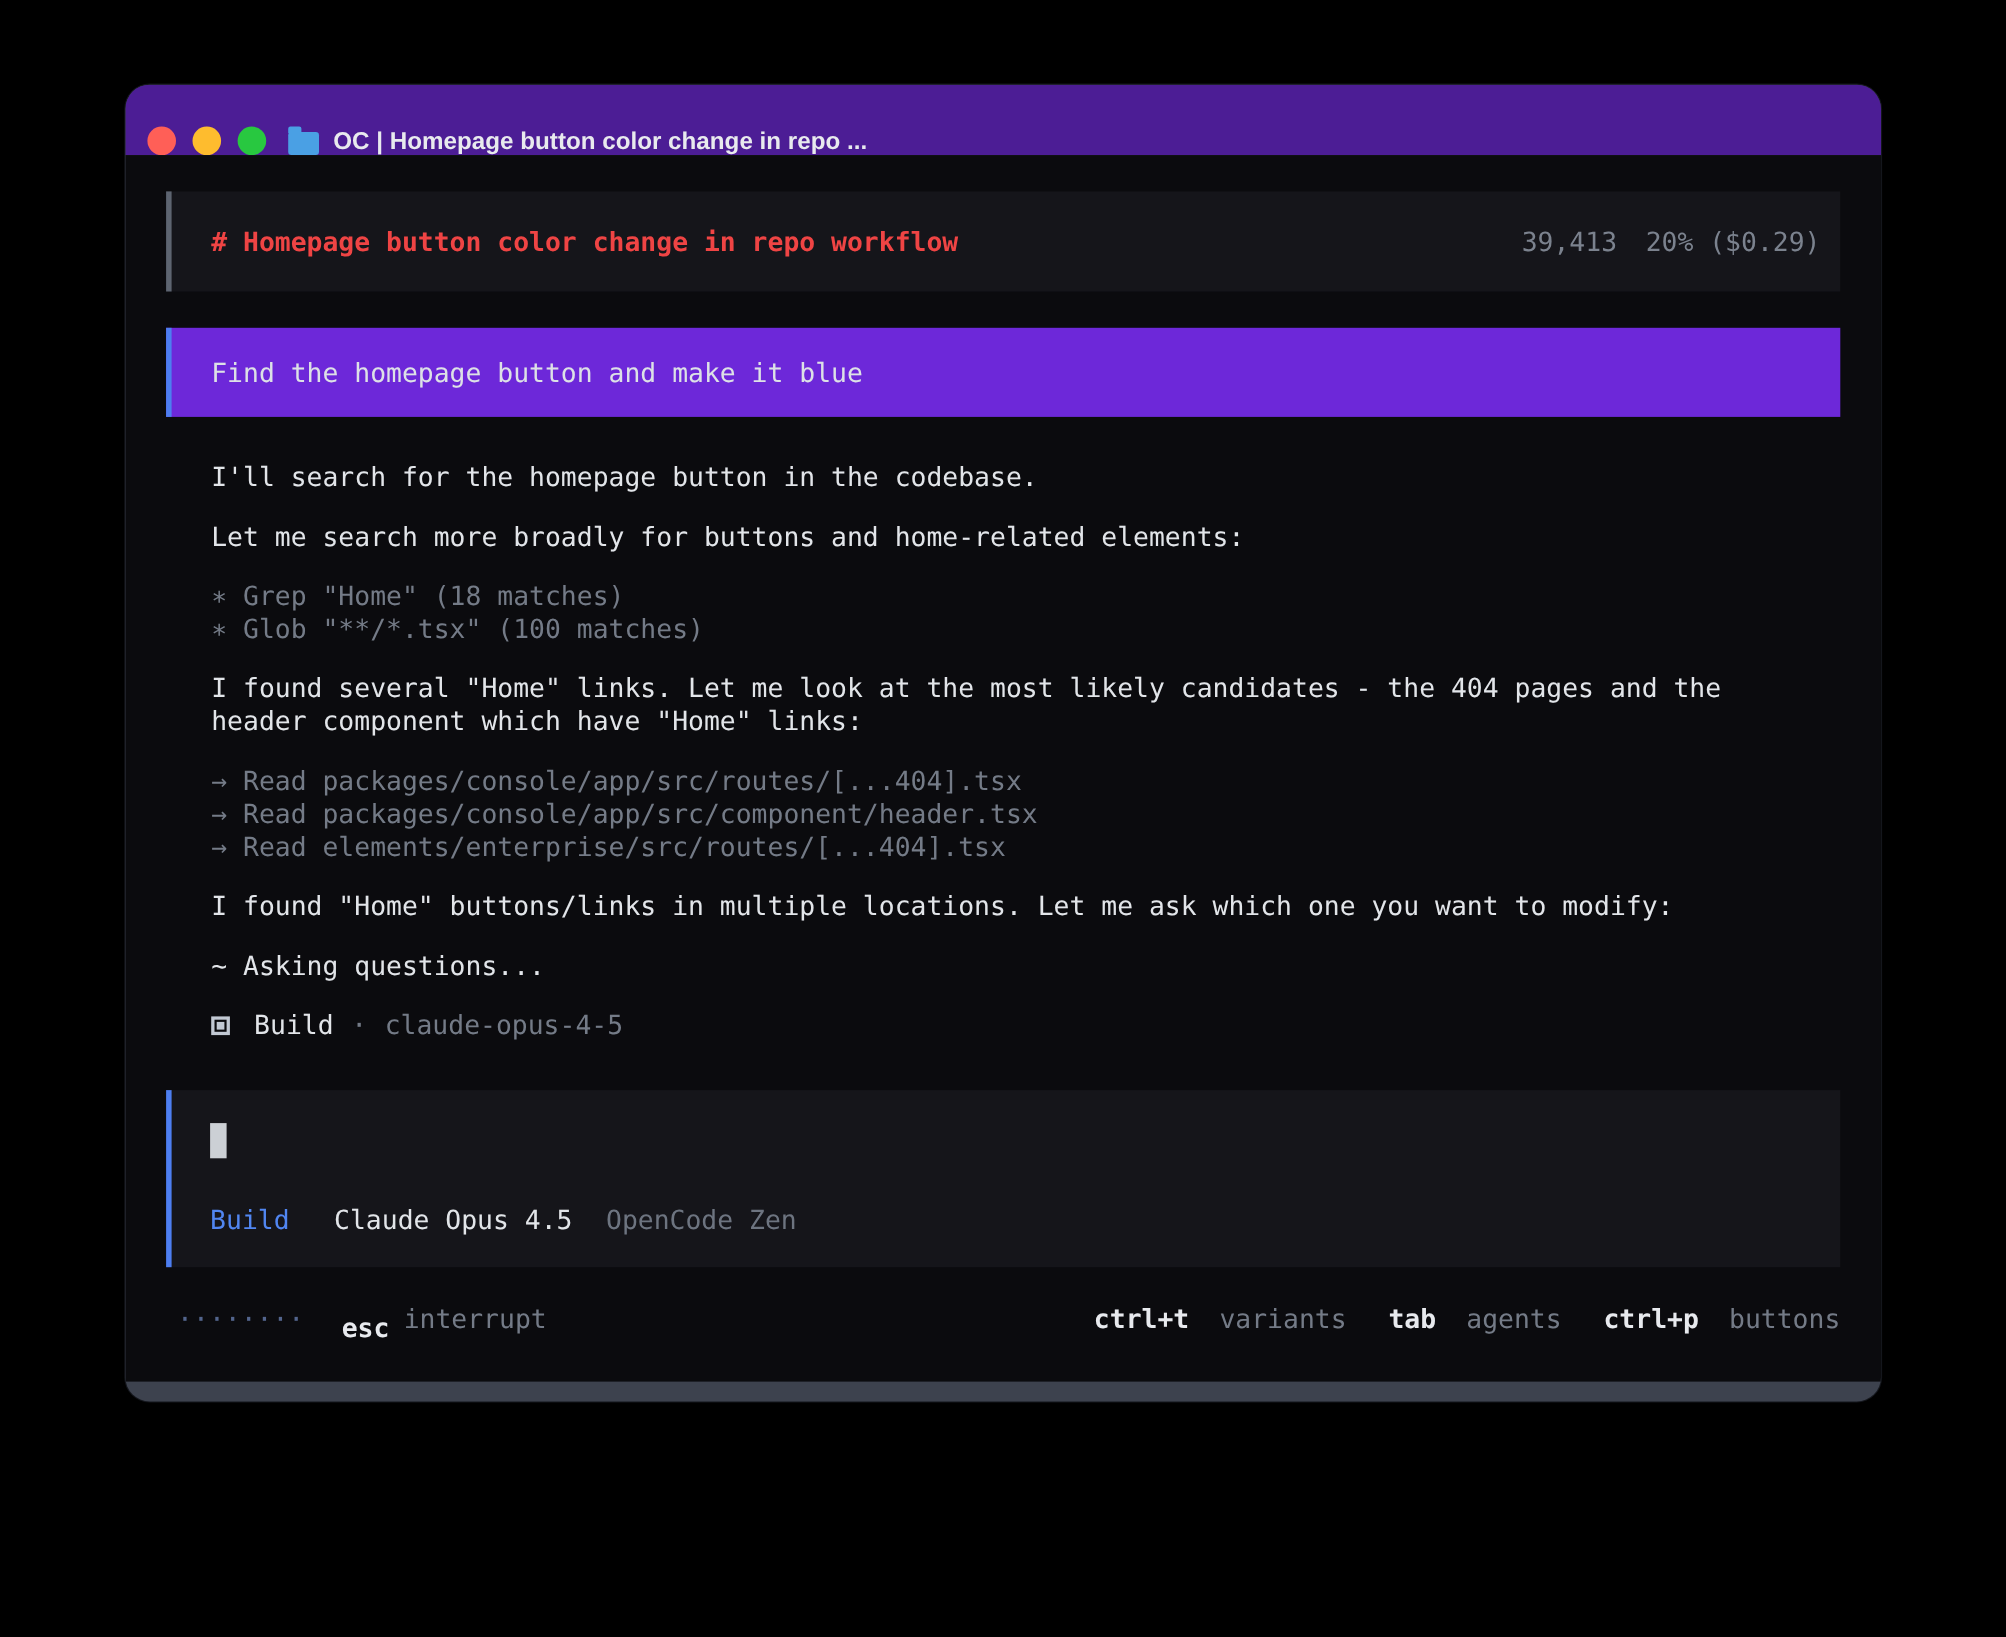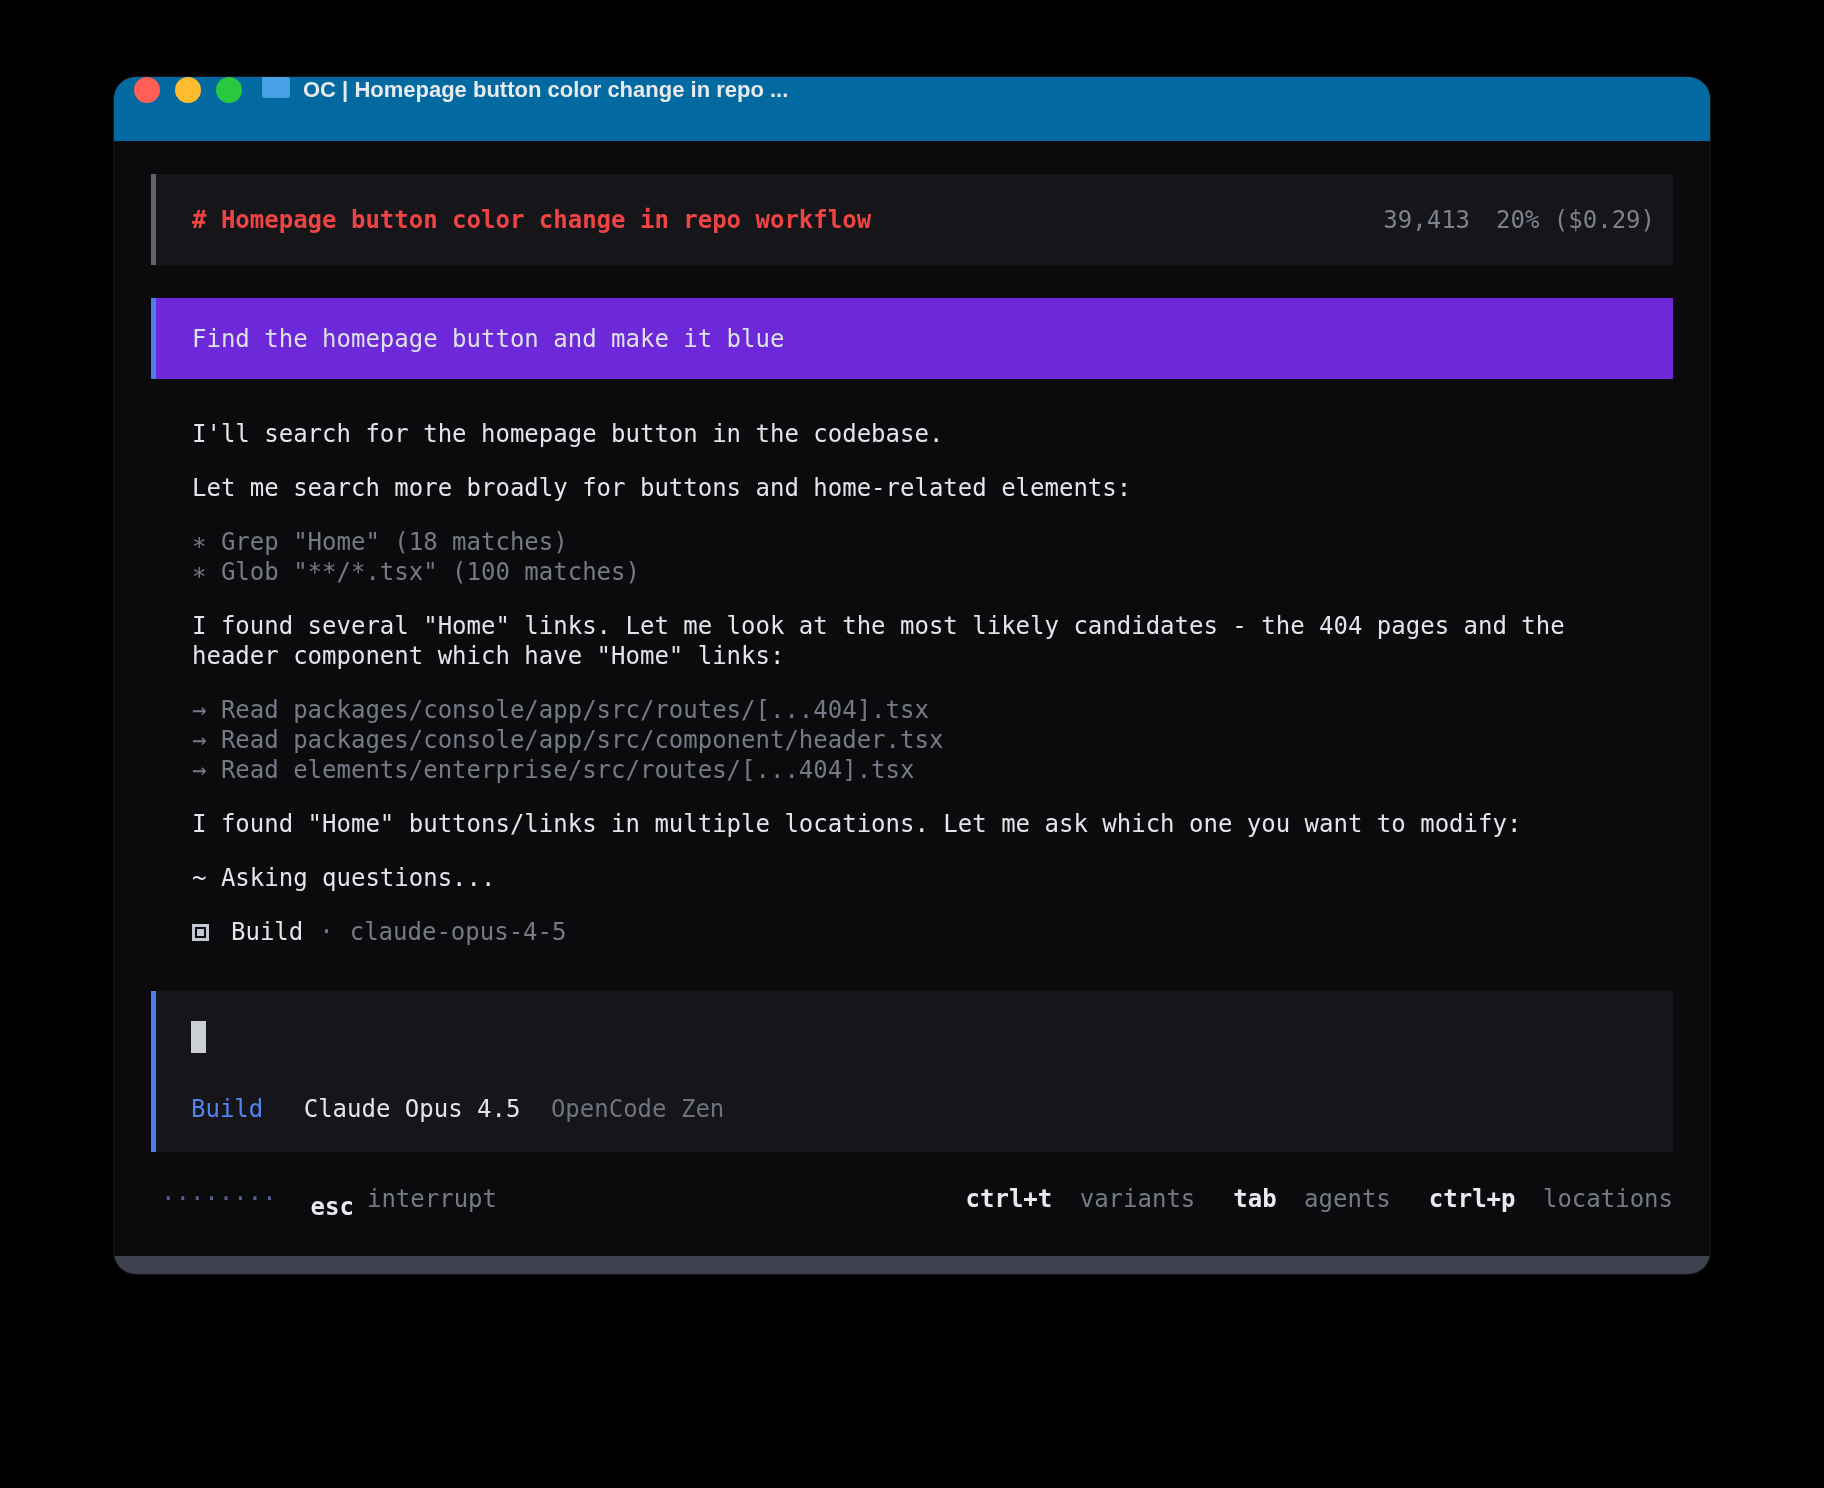--- a/index.html
+++ b/index.html
@@ -18,23 +18,23 @@
     background: #3d424e;
     border-radius: 22px;
     padding-bottom: 18px;
     overflow: hidden;
     box-shadow: 0 0 0 1px #14161c;
   }
 
   
   .titlebar {
     height: 64px;
-    background: #0369a1;
+    background: #4c1d95;
     display: flex;
-    align-items: flex-start;
+    align-items: flex-end;
     padding: 0 20px;
   }
   .lights { display: flex; gap: 15px; align-items: center; }
   .light { width: 26px; height: 26px; border-radius: 50%; display: inline-block; }
   .light.red    { background: #ff5f57; }
   .light.yellow { background: #febc2e; }
   .light.green  { background: #28c840; }
   .folder {
     width: 28px; height: 21px;
     background: #4aa0e4;
@@ -226,19 +226,19 @@
         <span class="hint">
           <span class="key">ctrl+t</span>
           <span class="lbl">variants</span>
         </span>
         <span class="hint">
           <span class="key">tab</span>
           <span class="lbl">agents</span>
         </span>
         <span class="hint">
           <span class="key">ctrl+p</span>
-          <span class="lbl">locations</span>
+          <span class="lbl">buttons</span>
         </span>
       </div>
     </div>
 
   </div>
 </div>
 
 </body></html>

